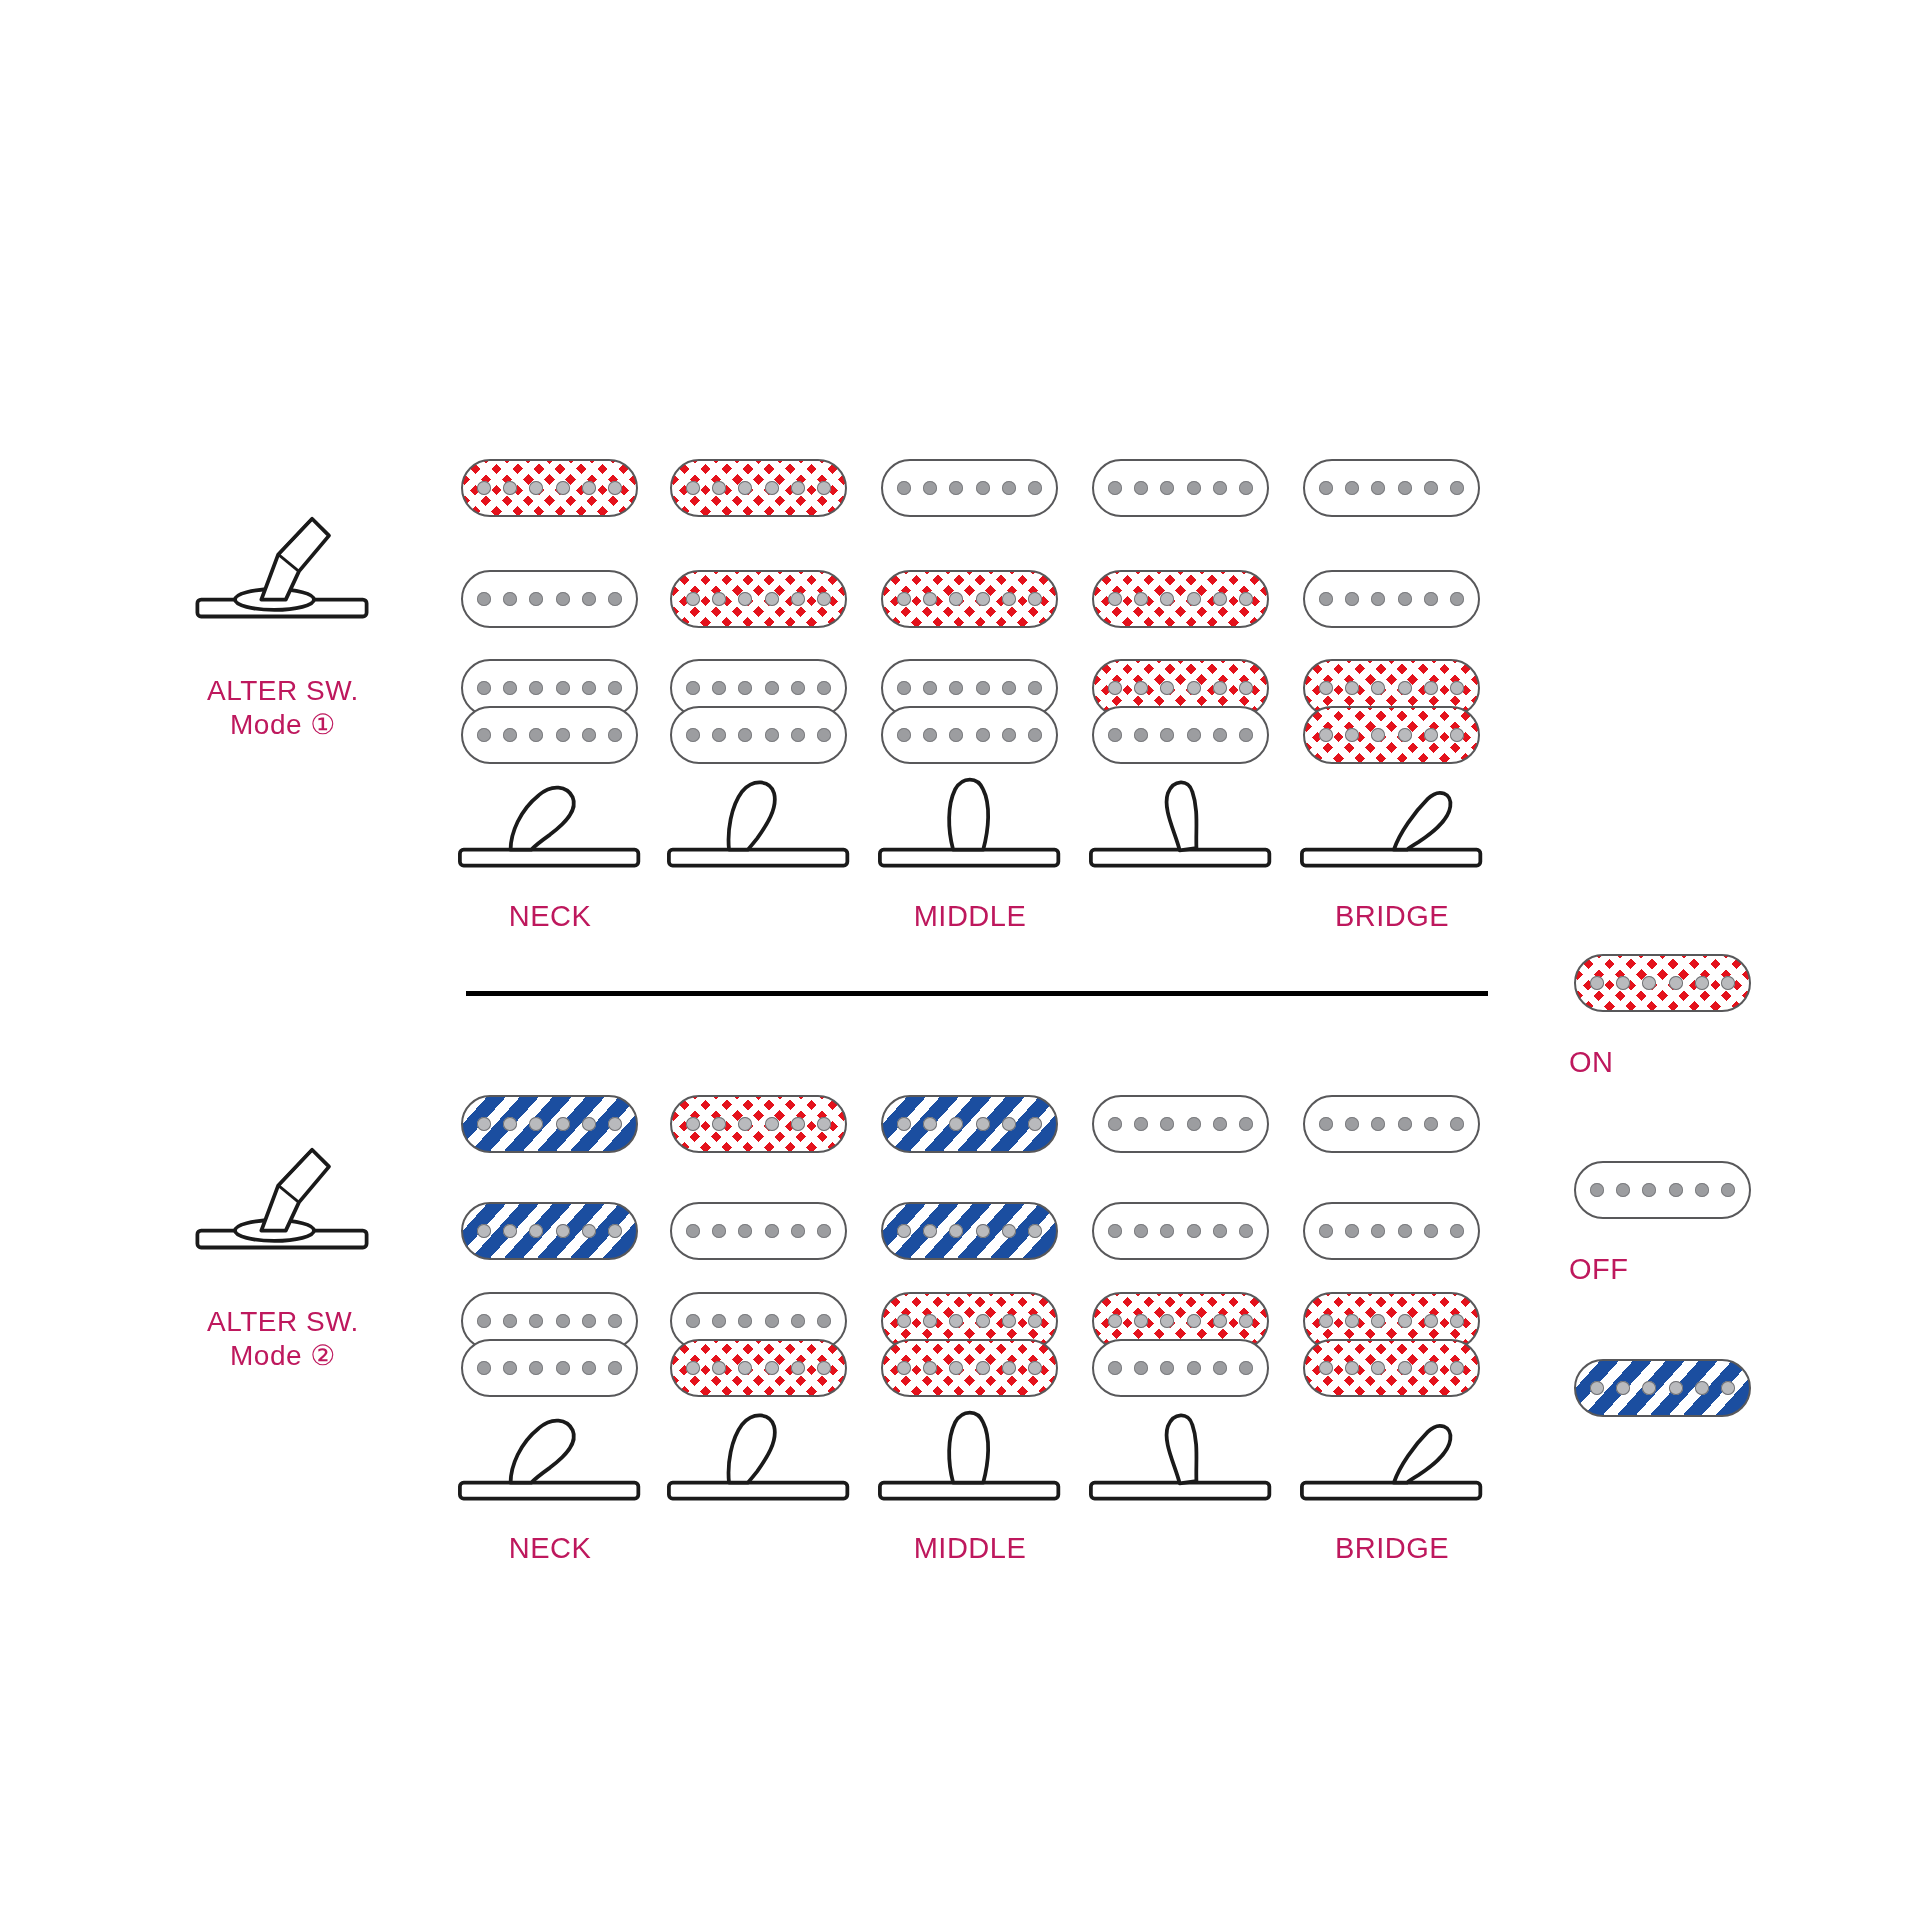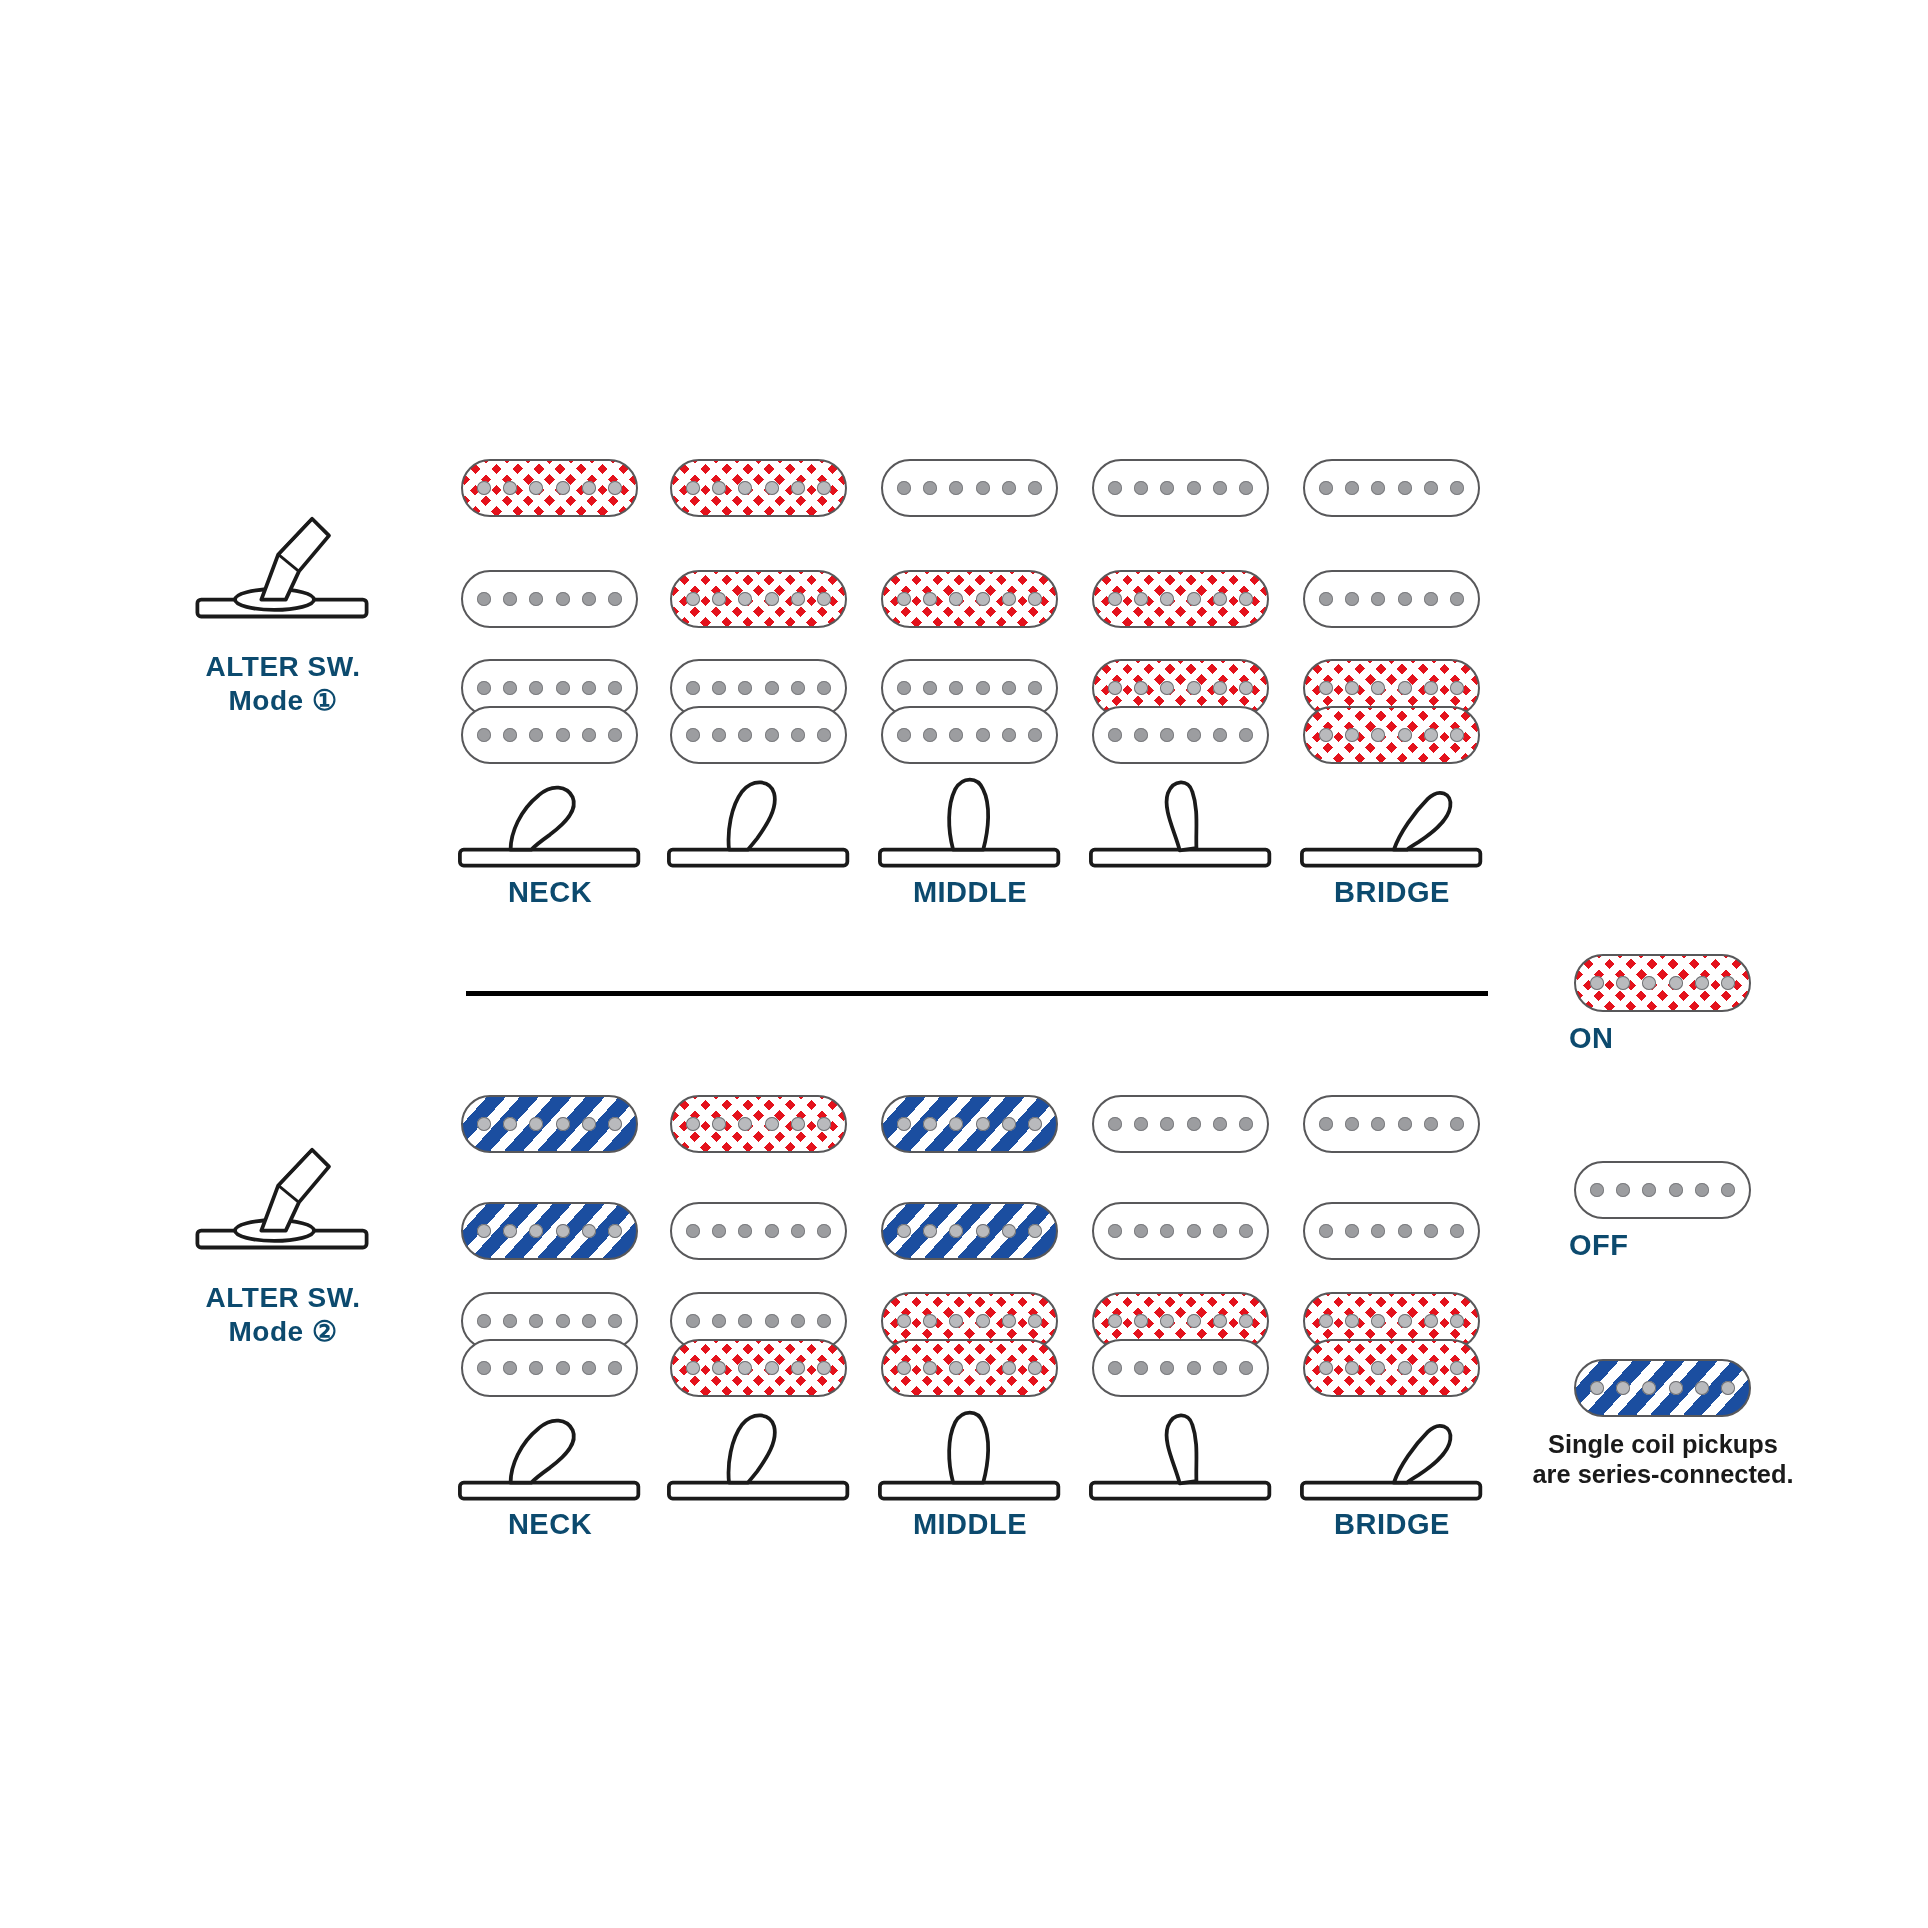--- a/index.html
+++ b/index.html
@@ -49,25 +49,26 @@
   
   .single{width:177px;height:58px;}
 
   
   .sw{position:absolute;}
   .sw svg{display:block;}
 
   
   .label{
     position:absolute;
-    font-weight:bold;
-    color:#0c4a6e;
+    font-weight:normal;
+    color:#be185d;
     text-align:center;
     white-space:nowrap;
     letter-spacing:0.5px;
+    margin-top:24px;
   }
   .pos-label{font-size:29px;}
   .mode-label{font-size:28px;line-height:1.22;text-align:center;}
   .legend-label{font-size:29px;text-align:left;}
   .legend-note{
     position:absolute;
     font-size:25.4px;font-weight:bold;color:#1a1a1a;
     text-align:center;line-height:1.2;width:282px;
   }
   .divider{
@@ -618,19 +619,15 @@
   <div class="pk single series" style="left:1574px;top:1359px;">
       <div class="poles">
         <i class="pole"></i>
         <i class="pole"></i>
         <i class="pole"></i>
         <i class="pole"></i>
         <i class="pole"></i>
         <i class="pole"></i>
       </div>
     </div>
-  <div class="legend-note" style="left:1522px;top:1429px;">
-    <span>Single coil pickups</span><br>
-    <span>are series-connected.</span>
-  </div>
 
 </div>
 
 
 </body></html>

